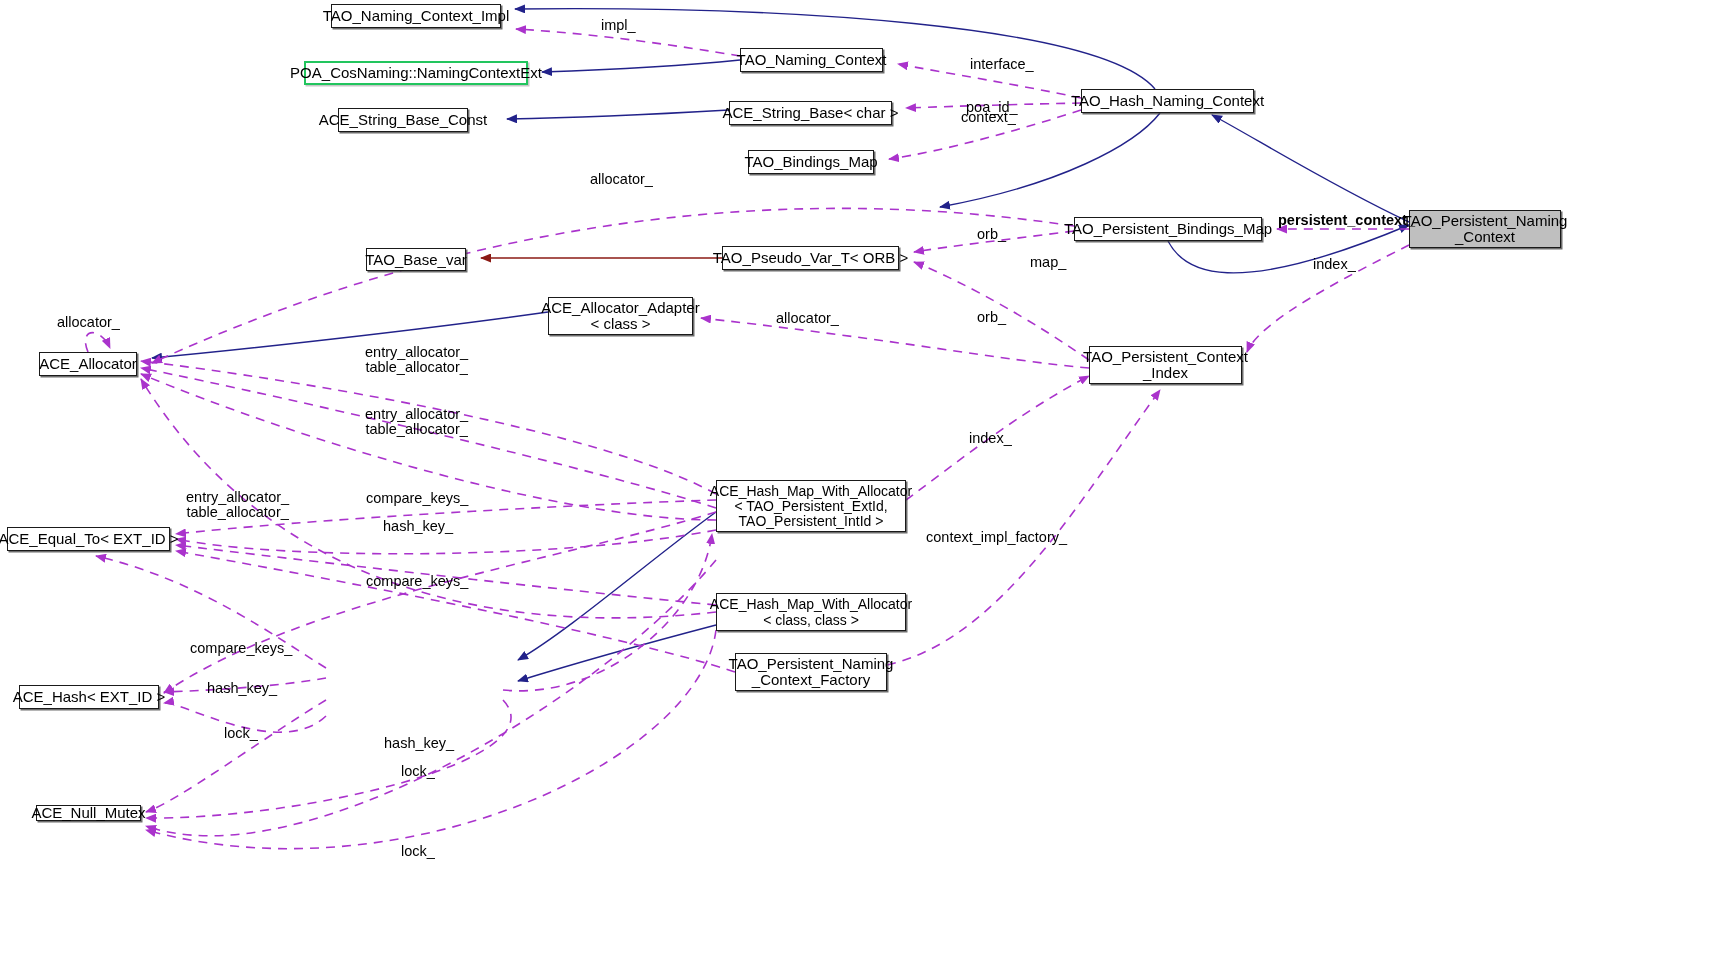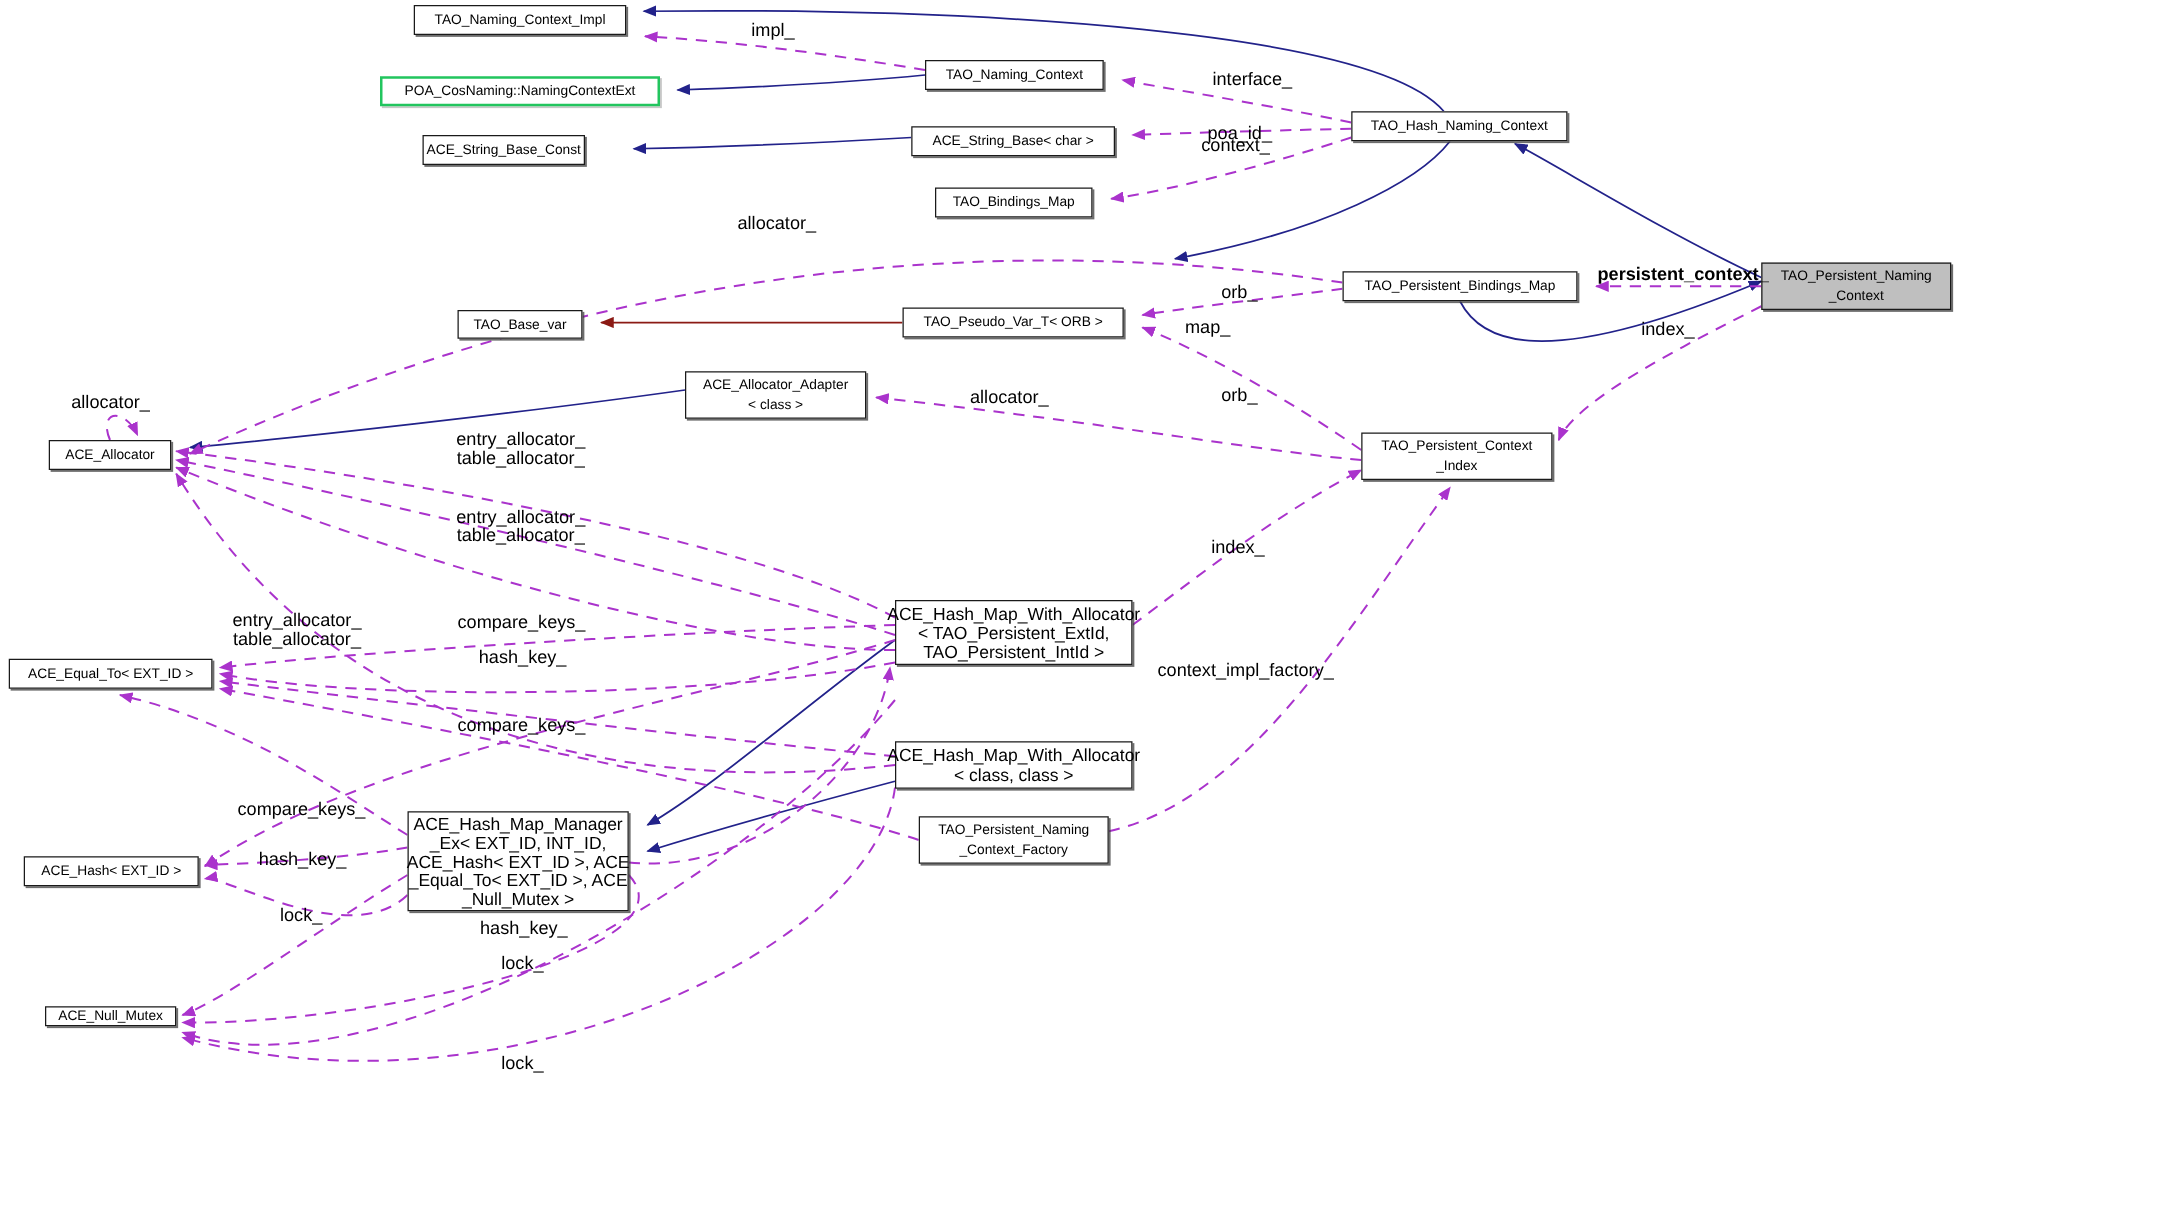--- a/index.html
+++ b/index.html
@@ -22,21 +22,21 @@
     width: 1731px;
     height: 971px;
     pointer-events: none;
   }
   .node {
     position: absolute;
     box-sizing: border-box;
     border: 1px solid #1a1a1a;
     background: #ffffff;
     color: #000000;
-    font-size: 11px;
+    font-size: 15px;
     line-height: 16px;
     text-align: center;
     display: flex;
     align-items: center;
     justify-content: center;
     white-space: pre;
     box-shadow: 1.5px 1.5px 0 rgba(60,60,60,0.75);
   }
   .node.highlight {
     background: #bfbfbf;
@@ -141,37 +141,32 @@
   <div class="node" style="left:39px;top:352px;width:98px;height:24px;"><span>ACE_Allocator</span></div>
   <div class="node" style="left:1089px;top:346px;width:153px;height:38px;"><span>TAO_Persistent_Context
 _Index</span></div>
   <div class="node" style="left:7px;top:527px;width:163px;height:24px;"><span>ACE_Equal_To&lt; EXT_ID &gt;</span></div>
   <div class="node" style="left:716px;top:480px;width:190px;height:52px;font-size:14px;line-height:15px;"><span>ACE_Hash_Map_With_Allocator
 &lt; TAO_Persistent_ExtId,
 TAO_Persistent_IntId &gt;</span></div>
   <div class="node" style="left:716px;top:593px;width:190px;height:38px;font-size:14px;line-height:16px;"><span>ACE_Hash_Map_With_Allocator
 &lt; class, class &gt;</span></div>
   <div class="node" style="left:19px;top:685px;width:140px;height:24px;"><span>ACE_Hash&lt; EXT_ID &gt;</span></div>
-  <div class="node" style="left:326px;top:649px;width:177px;height:80px;font-size:14px;line-height:15px;"><span>ACE_Hash_Map_Manager
-_Ex&lt; EXT_ID, INT_ID,
-ACE_Hash&lt; EXT_ID &gt;, ACE
-_Equal_To&lt; EXT_ID &gt;, ACE
-_Null_Mutex &gt;</span></div>
   <div class="node" style="left:735px;top:653px;width:152px;height:38px;"><span>TAO_Persistent_Naming
 _Context_Factory</span></div>
   <div class="node" style="left:36px;top:805px;width:105px;height:16px;"><span>ACE_Null_Mutex</span></div>
 
   <div class="edge-label" style="left:601px;top:18px;">impl_</div>
   <div class="edge-label" style="left:958px;top:57px;margin-left:12px;">interface_</div>
   <div class="edge-label" style="left:966px;top:100px;">poa_id_</div>
   <div class="edge-label" style="left:961px;top:110px;">context_</div>
   <div class="edge-label" style="left:590px;top:172px;">allocator_</div>
   <div class="edge-label" style="left:1278px;top:213px;font-weight:bold;">persistent_context_</div>
   <div class="edge-label" style="left:977px;top:227px;">orb_</div>
-  <div class="edge-label" style="left:948px;top:255px;">map_</div>
+  <div class="edge-label" style="left:1030px;top:255px;">map_</div>
   <div class="edge-label" style="left:1313px;top:257px;">index_</div>
   <div class="edge-label" style="left:776px;top:311px;">allocator_</div>
   <div class="edge-label" style="left:977px;top:310px;">orb_</div>
   <div class="edge-label" style="left:57px;top:315px;">allocator_</div>
   <div class="edge-label" style="left:365px;top:345px;">entry_allocator_
 table_allocator_</div>
   <div class="edge-label" style="left:365px;top:407px;">entry_allocator_
 table_allocator_</div>
   <div class="edge-label" style="left:969px;top:431px;">index_</div>
   <div class="edge-label" style="left:186px;top:490px;">entry_allocator_

